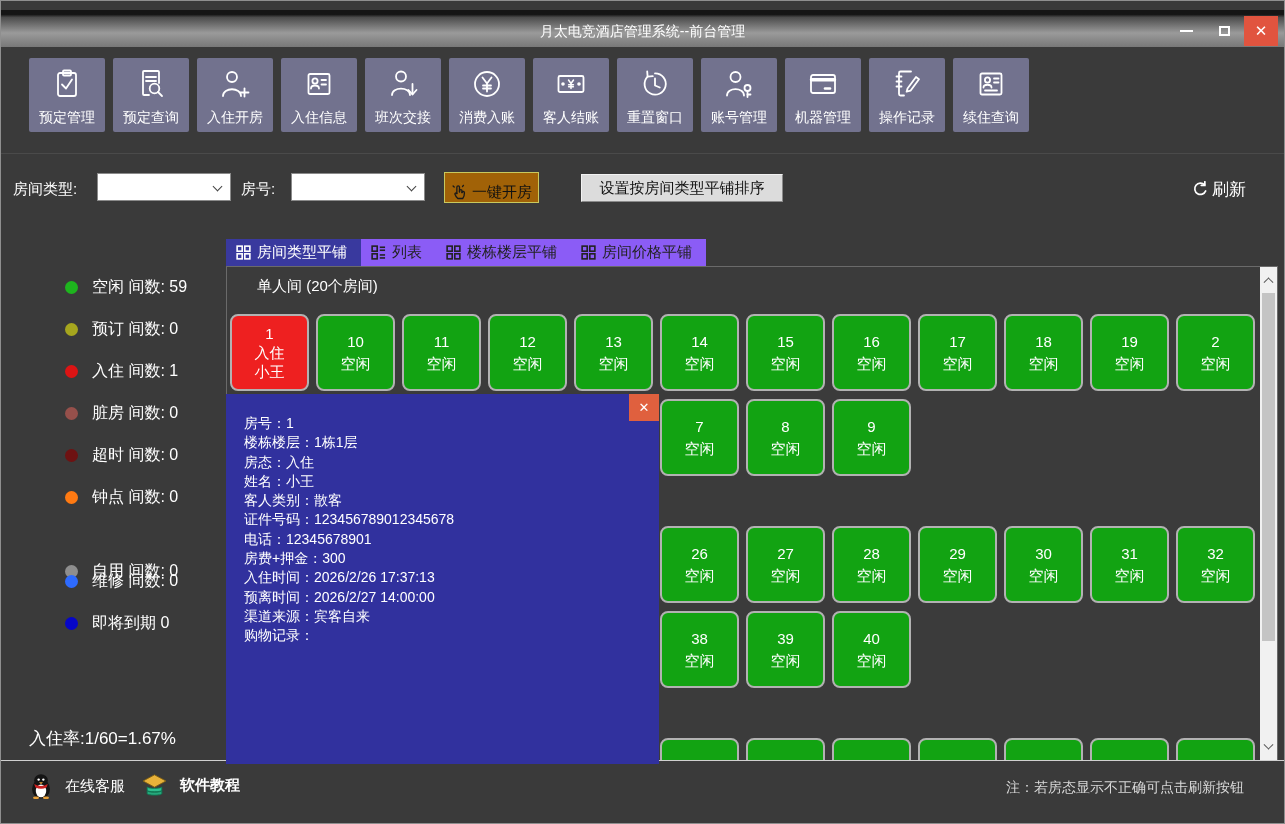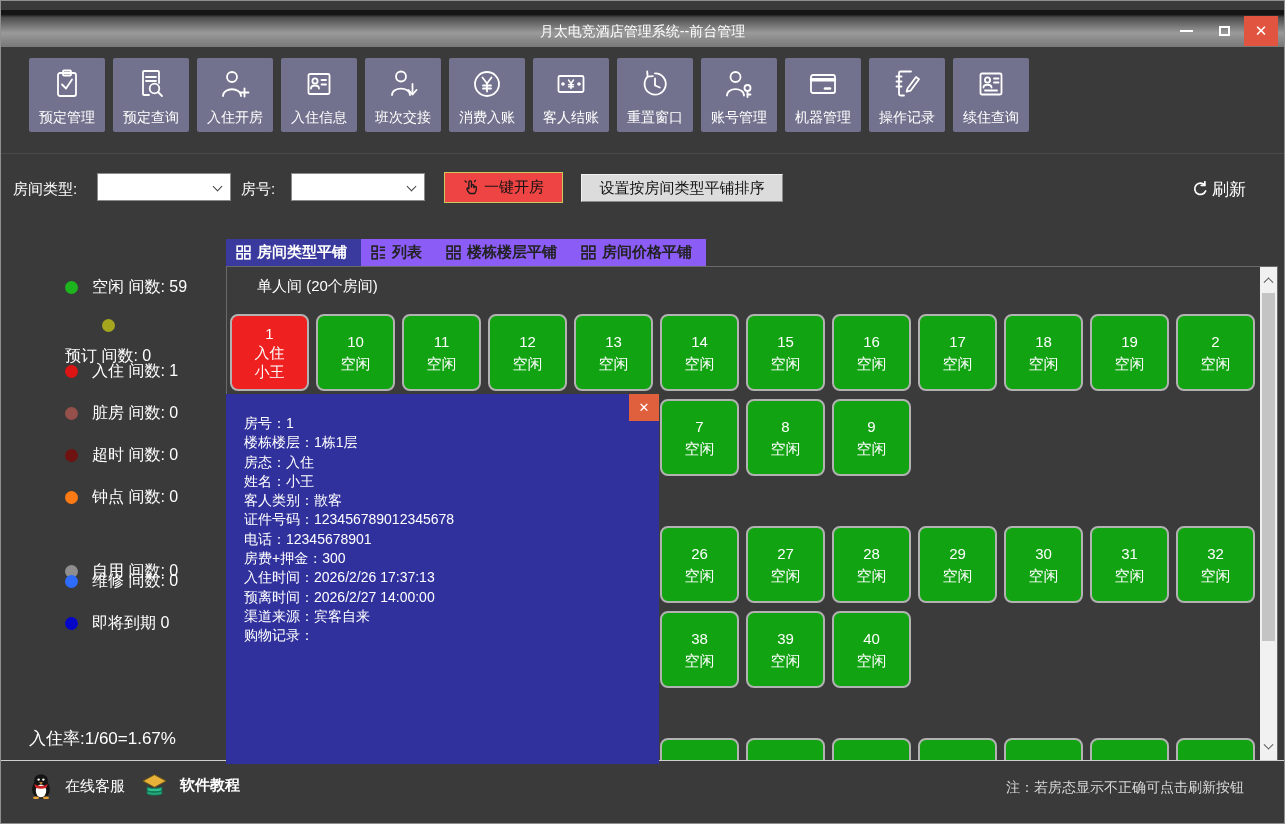--- a/index.html
+++ b/index.html
@@ -30,30 +30,30 @@
   
   .filter-label{ position:absolute; font-size:15px; color:#fff; top:179px; }
   .lab-roomtype{ left:12px; }
   .lab-roomno{ left:240px; }
   .select{ position:absolute; top:172px; width:134px; height:28px; background:#fff;
     border:1px solid #8a8a8a; cursor:pointer; }
   .sel-roomtype{ left:96px; }
   .sel-roomno{ left:290px; }
   .select .chev{ position:absolute; right:9px; top:9px; width:7px; height:7px;
     border-right:1.6px solid #444; border-bottom:1.6px solid #444; transform:rotate(45deg); }
-  .btn-onekey{ position:absolute; left:443px; top:171px; width:119px; height:31px;
-    background:#ef4444; border:1px solid #c9c95e; color:#111; font-size:15px;
-    display:flex; align-items:center; justify-content:center; gap:4px; cursor:pointer; }
+  .btn-onekey{ position:absolute; left:443px; top:171px; width:95px; height:31px;
+    background:#a16207; border:1px solid #c9c95e; color:#111; font-size:15px;
+    display:flex; align-items:flex-end; justify-content:center; gap:4px; cursor:pointer; }
   .btn-sort{ position:absolute; left:580px; top:173px; width:202px; height:28px;
     background:#DCDCDC; border:1px solid #f2f2f2; border-right-color:#8a8a8a; border-bottom-color:#8a8a8a;
     color:#111; font-size:15px; display:flex; align-items:center; justify-content:center; cursor:pointer; }
   .refresh{ position:absolute; right:38px; top:177px; display:flex; align-items:center; gap:3px;
     font-size:17px; color:#fff; cursor:pointer; }
   
-  .tabs{ position:absolute; left:225px; top:238px; height:36px; display:flex;font-weight:bold; }
+  .tabs{ position:absolute; left:225px; top:238px; height:36px; display:flex; }
   .tab{ height:27px; display:flex; align-items:center; gap:6px; padding:0 14px 0 10px;
     background:#8b5cf6; color:#222; font-size:15px; cursor:pointer; }
   .tab.active{ background:#39399E; color:#fff; }
   
   .legend-item{ position:absolute; left:64px; display:flex; align-items:center; gap:14px; }
   .dot{ width:13px; height:13px; border-radius:50%; flex:none; }
   .legend-item .ltext{ font-size:16px; color:#fff; white-space:nowrap; }
   .occupancy{ position:absolute; left:28px; top:726px; font-size:17px; color:#fff;text-align:right; }
   
   .panel{ position:absolute; left:225px; top:265px; width:1052px; height:495px;
@@ -321,21 +321,21 @@
         </span>
         <span class="tlbl">房间价格平铺</span>
       </div>
     </div>
 
   <div id="legend">
       <div class="legend-item" style="top: 276px;">
         <span class="dot" style="background: rgb(30, 180, 30);"></span>
         <span class="ltext">空闲 间数: 59</span>
       </div>
-      <div class="legend-item" style="top: 318px; flex-direction: column;">
+      <div class="legend-item" style="top: 318px;">
         <span class="dot" style="background: rgb(166, 166, 30);"></span>
         <span class="ltext">预订 间数: 0</span>
       </div>
       <div class="legend-item" style="top: 360px;">
         <span class="dot" style="background: rgb(220, 20, 20);"></span>
         <span class="ltext">入住 间数: 1</span>
       </div>
       <div class="legend-item" style="top: 402px;">
         <span class="dot" style="background: rgb(150, 80, 75);"></span>
         <span class="ltext">脏房 间数: 0</span>

